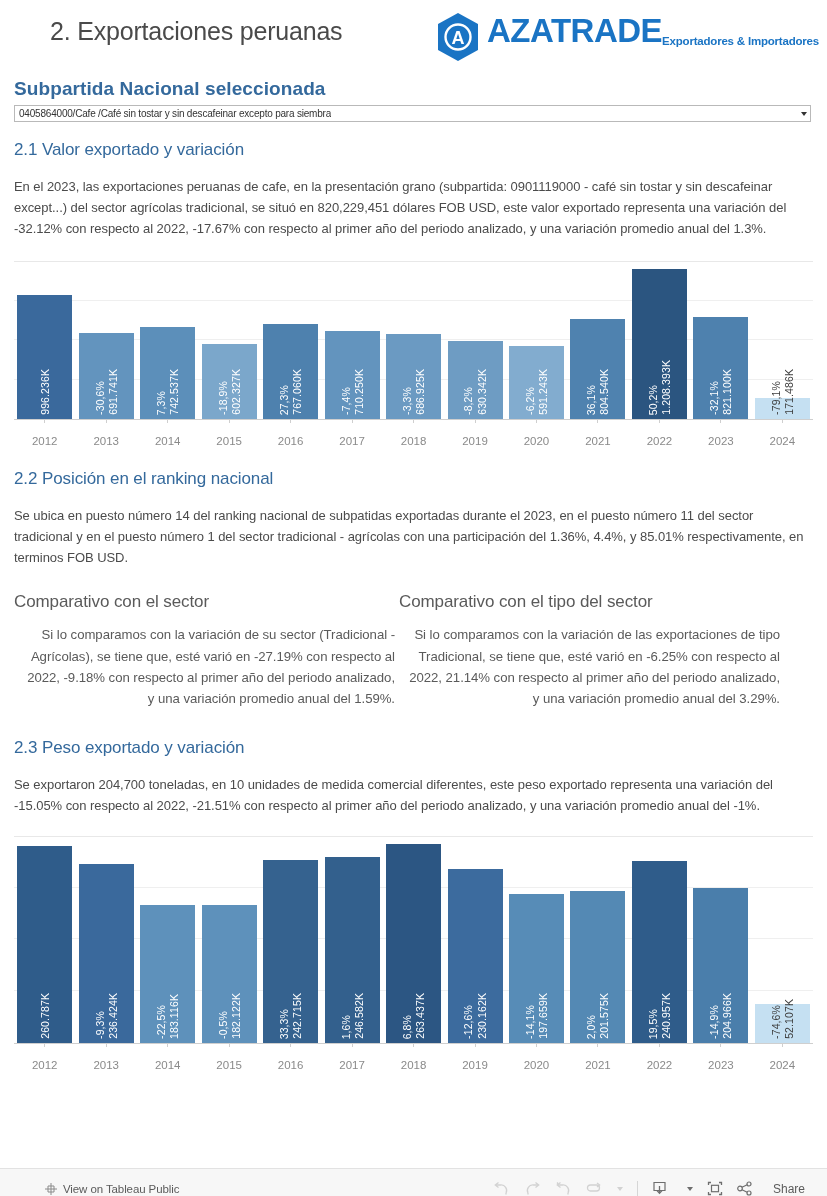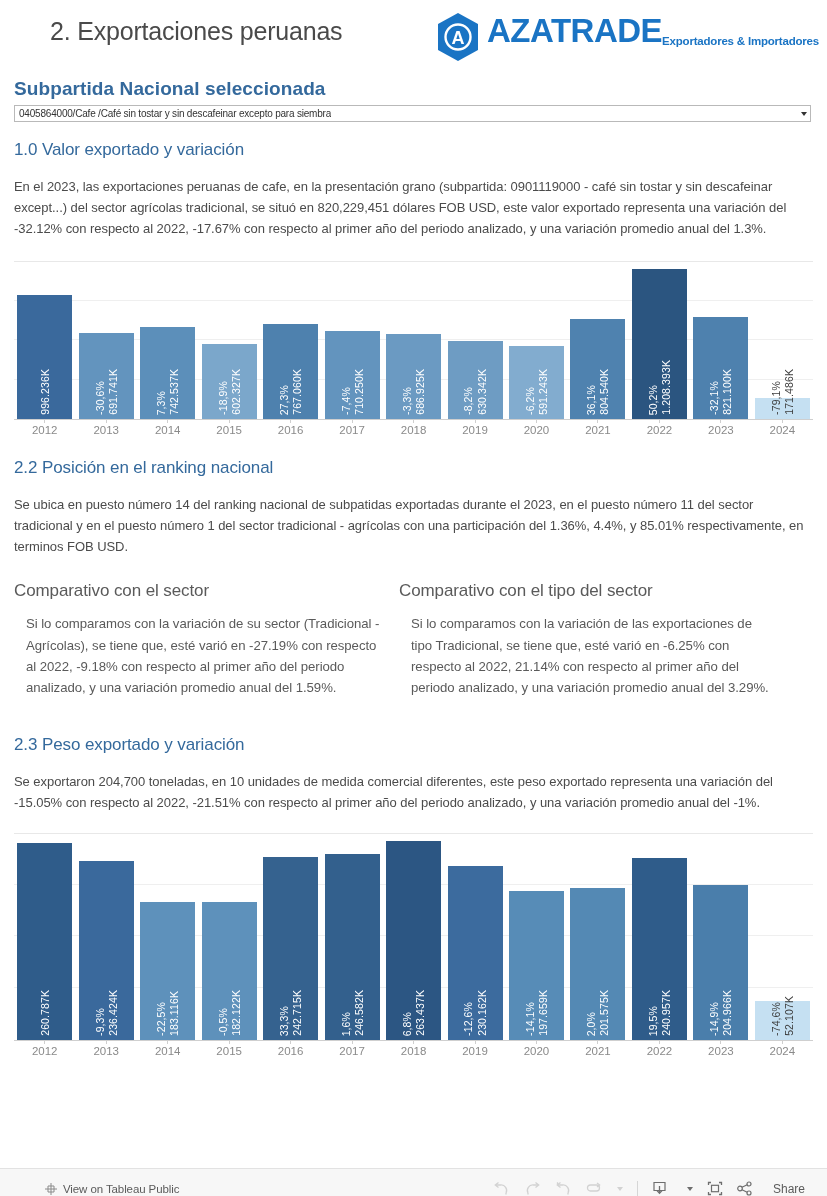--- a/index.html
+++ b/index.html
@@ -64,22 +64,22 @@
     padding: 0 14px; letter-spacing: -0.05px;
   }
   .sub-head {
     font-size: 17px; color: #5a5a5a; font-weight: 400; letter-spacing: -0.1px;
   }
 
   .two-col { display: flex; padding: 0 14px; }
   .col { width: 385px; }
   .col .sub-head { margin-bottom: 12px; }
   .col p {
-    margin: 12px; font-size: 13.2px; color: #5a5a5a;
-    line-height: 1.62; letter-spacing: -0.05px;
+    margin: 4px; font-size: 13.2px; color: #5a5a5a;
+    line-height: 1.62; letter-spacing: -0.05px; text-align: right;
   }
 
   
   .chart {
     position: relative; margin: 0 14px; border-top: 1px solid #e8e8e8;
     background: #fff;
   }
   .chart-plot {
     position: relative; display: flex; align-items: flex-end;
     justify-content: space-between; border-bottom: 1px solid #cfcfcf;
@@ -102,21 +102,21 @@
     align-items: flex-end; justify-content: center;
   }
   .bar-lbl {
     writing-mode: vertical-rl; transform: rotate(180deg);
     font-size: 10.5px; color: #ffffff; letter-spacing: 0.1px;
     white-space: nowrap; line-height: 1.15;
   }
   .bar.light .bar-lbl { color: #3d3d3d; }
   .axis {
     display: flex; justify-content: space-between;
-    padding-top: 4px;
+    padding-top: 15px;
   }
   .axis-tick {
     flex: 1 1 0; text-align: center; font-size: 11.5px; color: #8a8a8a;
   }
   .tickmark {
     position: absolute; bottom: -4px; width: 1px; height: 4px; background: #cfcfcf;
   }
 
   
   .toolbar {
@@ -164,21 +164,21 @@
 
   <div class="filter-block">
     <div class="filter-label">Subpartida Nacional seleccionada</div>
     <div class="select-box">
       <div class="select-value" title="0901119000/Cafe /Café sin tostar y sin descafeinar excepto para siembra">0405864000/Cafe /Café sin tostar y sin descafeinar excepto para siembra</div>
       <div class="select-caret"></div>
     </div>
   </div>
 
   <div style="height:18px"></div>
-  <div class="sec-head">1.0 Valor exportado y variación</div>
+  <div class="sec-head">2.1 Valor exportado y variación</div>
   <div style="height:16px"></div>
   <div class="body-text">En el 2023, las exportaciones peruanas de cafe, en la presentación grano (subpartida: 0901119000 - café sin tostar y sin descafeinar except...) del sector agrícolas tradicional, se situó en 820,229,451 dólares FOB USD, este valor exportado representa una variación del -32.12% con respecto al 2022, -17.67% con respecto al primer año del periodo analizado, y una variación promedio anual del 1.3%.</div>
 
   <div style="height:22px"></div>
   <div class="chart" id="chart-0">
     <div class="chart-plot" id="plot-0" style="height:158px;">
         <div class="gridline" style="bottom: 39.5px;"></div>
         <div class="gridline" style="bottom: 79px;"></div>
         <div class="gridline" style="bottom: 118.5px;"></div>
         <div class="bar-slot">

